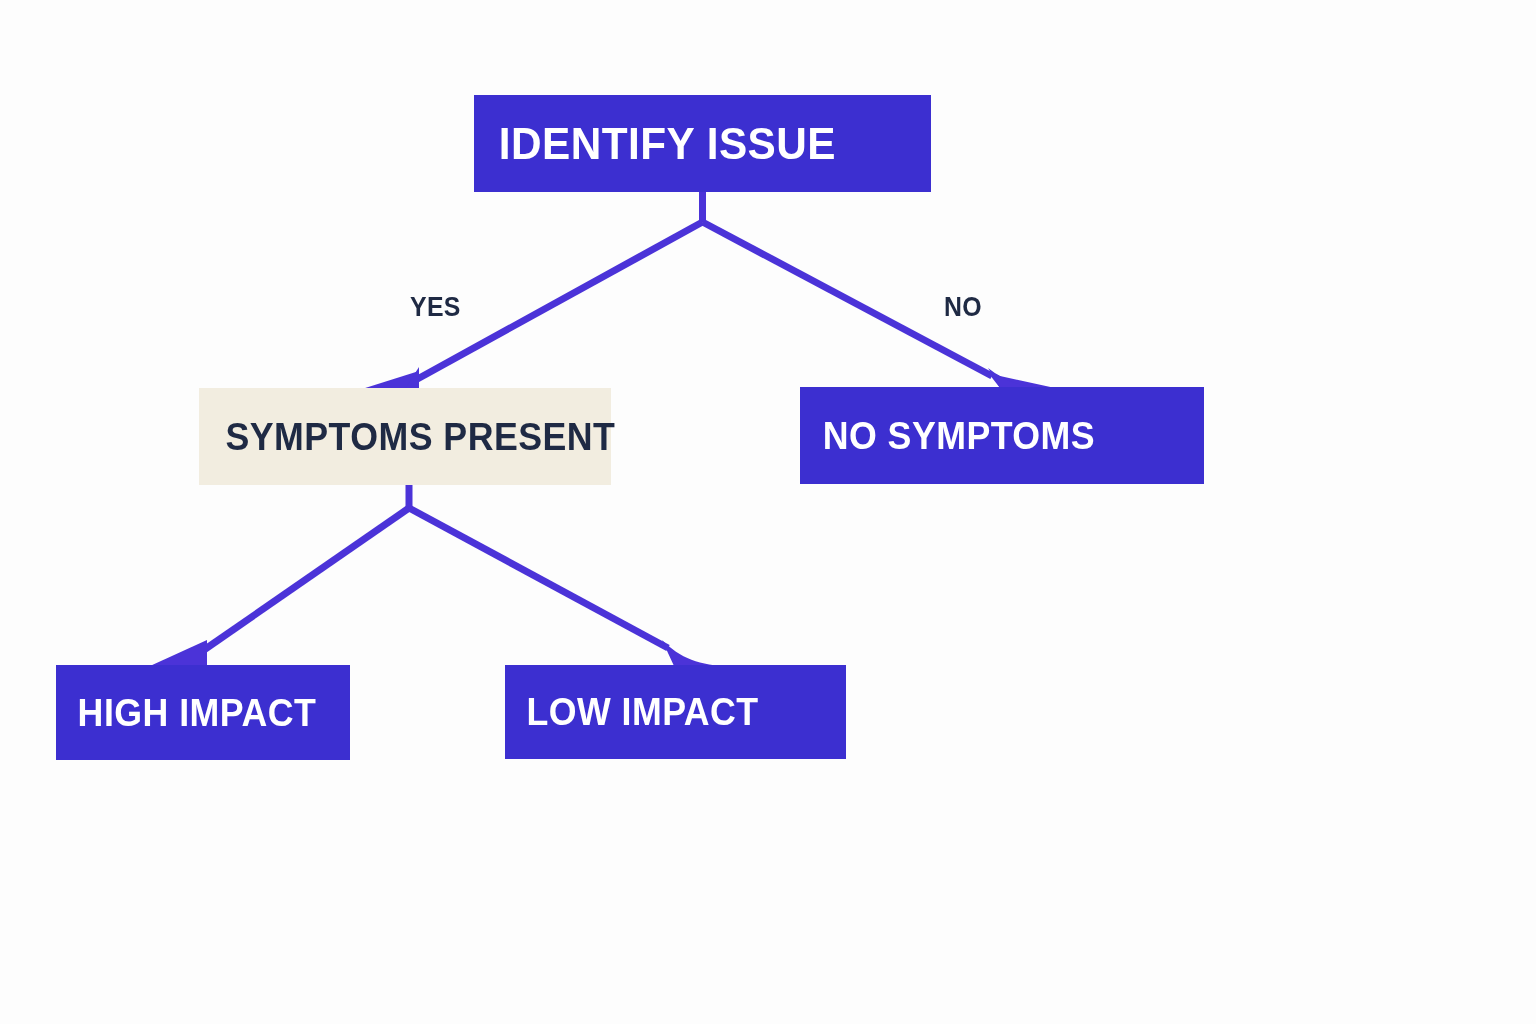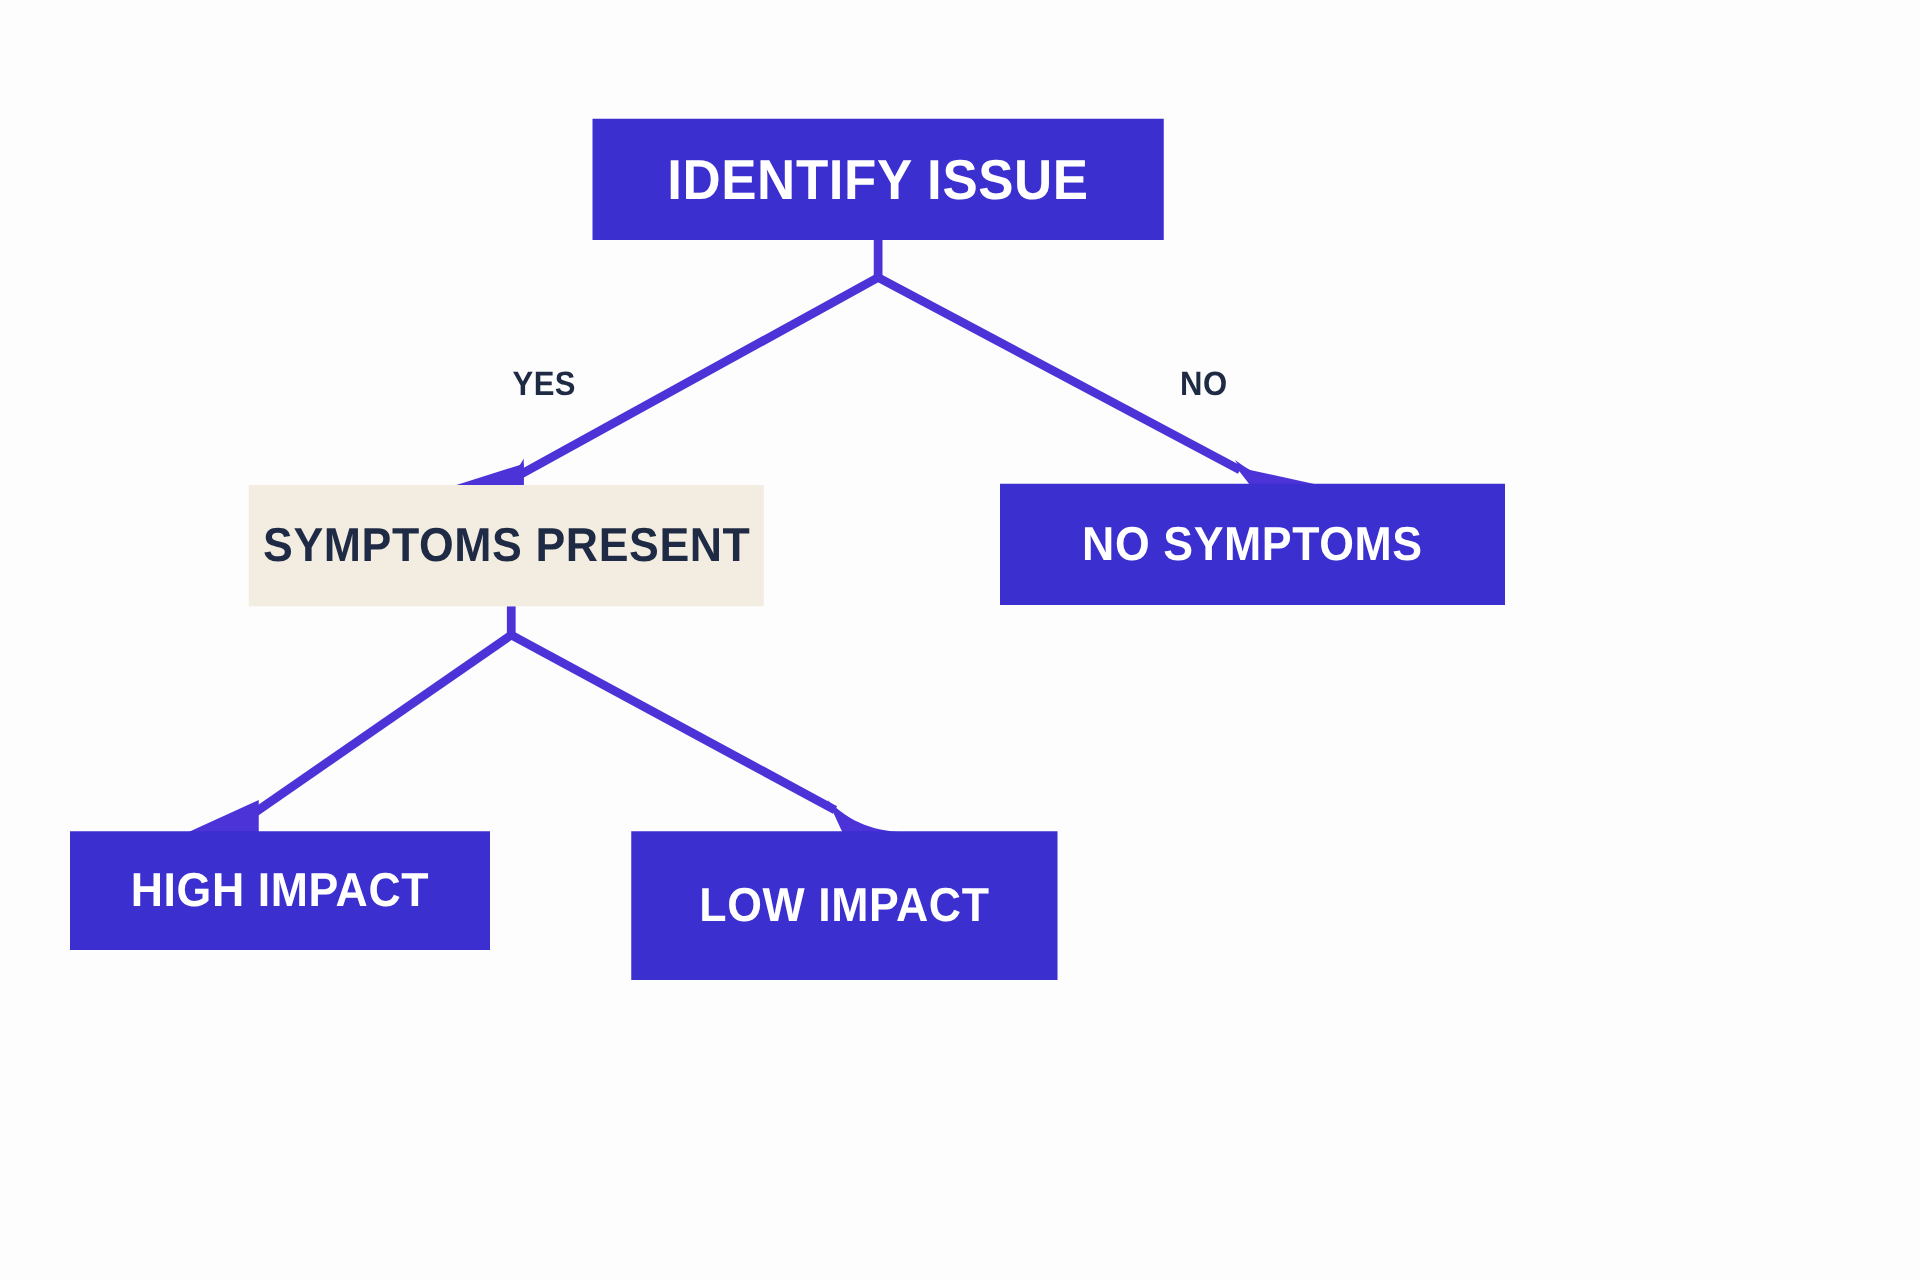--- a/index.html
+++ b/index.html
@@ -25,21 +25,20 @@
     left: 0;
     top: 0;
     width: 1536px;
     height: 1024px;
     pointer-events: none;
   }
   .node {
     position: absolute;
     display: flex;
     align-items: center;
-    justify-content: center;
     box-sizing: border-box;
     padding: 0 14px;
   }
   .node-label {
     font-family: "Liberation Sans Narrow", "Liberation Sans", sans-serif;
     font-weight: bold;
     font-stretch: condensed;
     letter-spacing: 0.5px;
     text-align: center;
     line-height: 1;
@@ -93,25 +92,25 @@
   </div>
 
   <div class="node node-leaf" style="left:800px; top:387px; width:404px; height:97px; background:#3C2FD0;">
     <span class="node-label" style="color:#FFFFFF;">NO SYMPTOMS</span>
   </div>
 
   <div class="node node-branch" style="left:199px; top:388px; width:412px; height:97px; background:#F2EDE0;">
     <span class="node-label" style="color:#1F2A44;">SYMPTOMS PRESENT</span>
   </div>
 
-  <div class="node node-leaf" style="left:56px; top:665px; width:336px; height:95px; background:#3C2FD0;">
+  <div class="node node-leaf" style="left:56px; top:665px; width:294px; height:95px; background:#3C2FD0;">
     <span class="node-label" style="color:#FFFFFF;">HIGH IMPACT</span>
   </div>
 
-  <div class="node node-leaf" style="left:505px; top:665px; width:341px; height:119px; background:#3C2FD0;">
+  <div class="node node-leaf" style="left:505px; top:665px; width:341px; height:94px; background:#3C2FD0;">
     <span class="node-label" style="color:#FFFFFF;">LOW IMPACT</span>
   </div>
 
   <span class="edge-label" style="left:410px; top:294px; color:#1F2A44;">YES</span>
 
   <span class="edge-label" style="left:944px; top:294px; color:#1F2A44;">NO</span>
 
 </div>
 
 </body></html>

